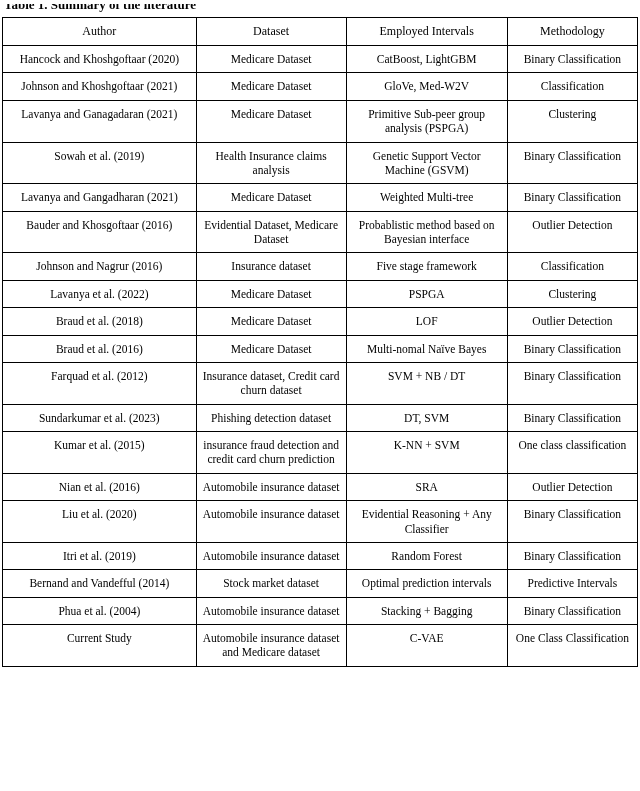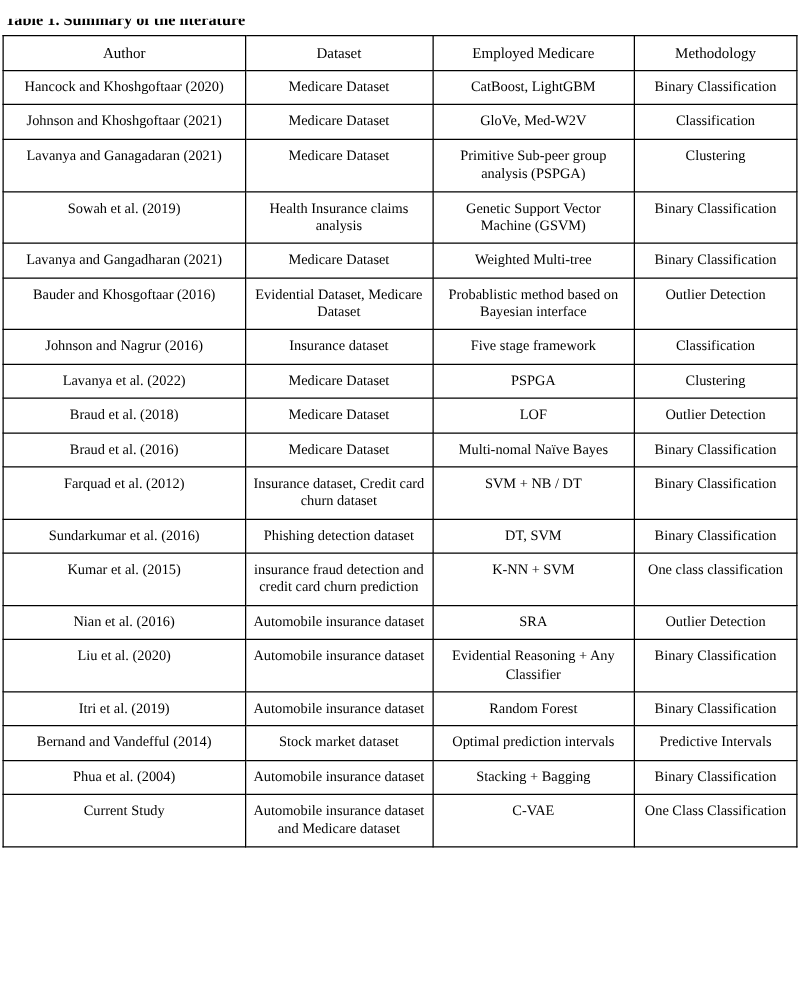--- a/index.html
+++ b/index.html
@@ -9,21 +9,21 @@
   }
   body {
     width: 640px;
     height: 791px;
     overflow: hidden;
     font-family: "Liberation Serif", "DejaVu Serif", serif;
     color: #000;
   }
   .page {
     width: 636px;
-    margin: 15px auto;
+    margin: 4px auto;
     padding-top: 0;
   }
   
   .caption-clip {
     height: 9px;
     overflow: hidden;
     position: relative;
     margin-left: 2px;
   }
   .caption {
@@ -76,21 +76,21 @@
     <colgroup>
       <col class="c-author">
       <col class="c-dataset">
       <col class="c-technique">
       <col class="c-methodology">
     </colgroup>
     <thead>
       <tr id="header-row">
           <th>Author</th>
           <th>Dataset</th>
-          <th>Employed Medicare</th>
+          <th>Employed Intervals</th>
           <th>Methodology</th>
         </tr>
     </thead>
     <tbody id="table-body">
         <tr>
           <td>Hancock and Khoshgoftaar (2020)</td>
           <td>Medicare Dataset</td>
           <td>CatBoost, LightGBM</td>
           <td>Binary Classification</td>
         </tr>
@@ -148,21 +148,21 @@
           <td>Multi-nomal Naïve Bayes</td>
           <td>Binary Classification</td>
         </tr>
         <tr>
           <td>Farquad et al. (2012)</td>
           <td>Insurance dataset, Credit card churn dataset</td>
           <td>SVM + NB / DT</td>
           <td>Binary Classification</td>
         </tr>
         <tr>
-          <td>Sundarkumar et al. (2016)</td>
+          <td>Sundarkumar et al. (2023)</td>
           <td>Phishing detection dataset</td>
           <td>DT, SVM</td>
           <td>Binary Classification</td>
         </tr>
         <tr>
           <td>Kumar et al. (2015)</td>
           <td>insurance fraud detection and credit card churn prediction</td>
           <td>K-NN + SVM</td>
           <td>One class classification</td>
         </tr>

